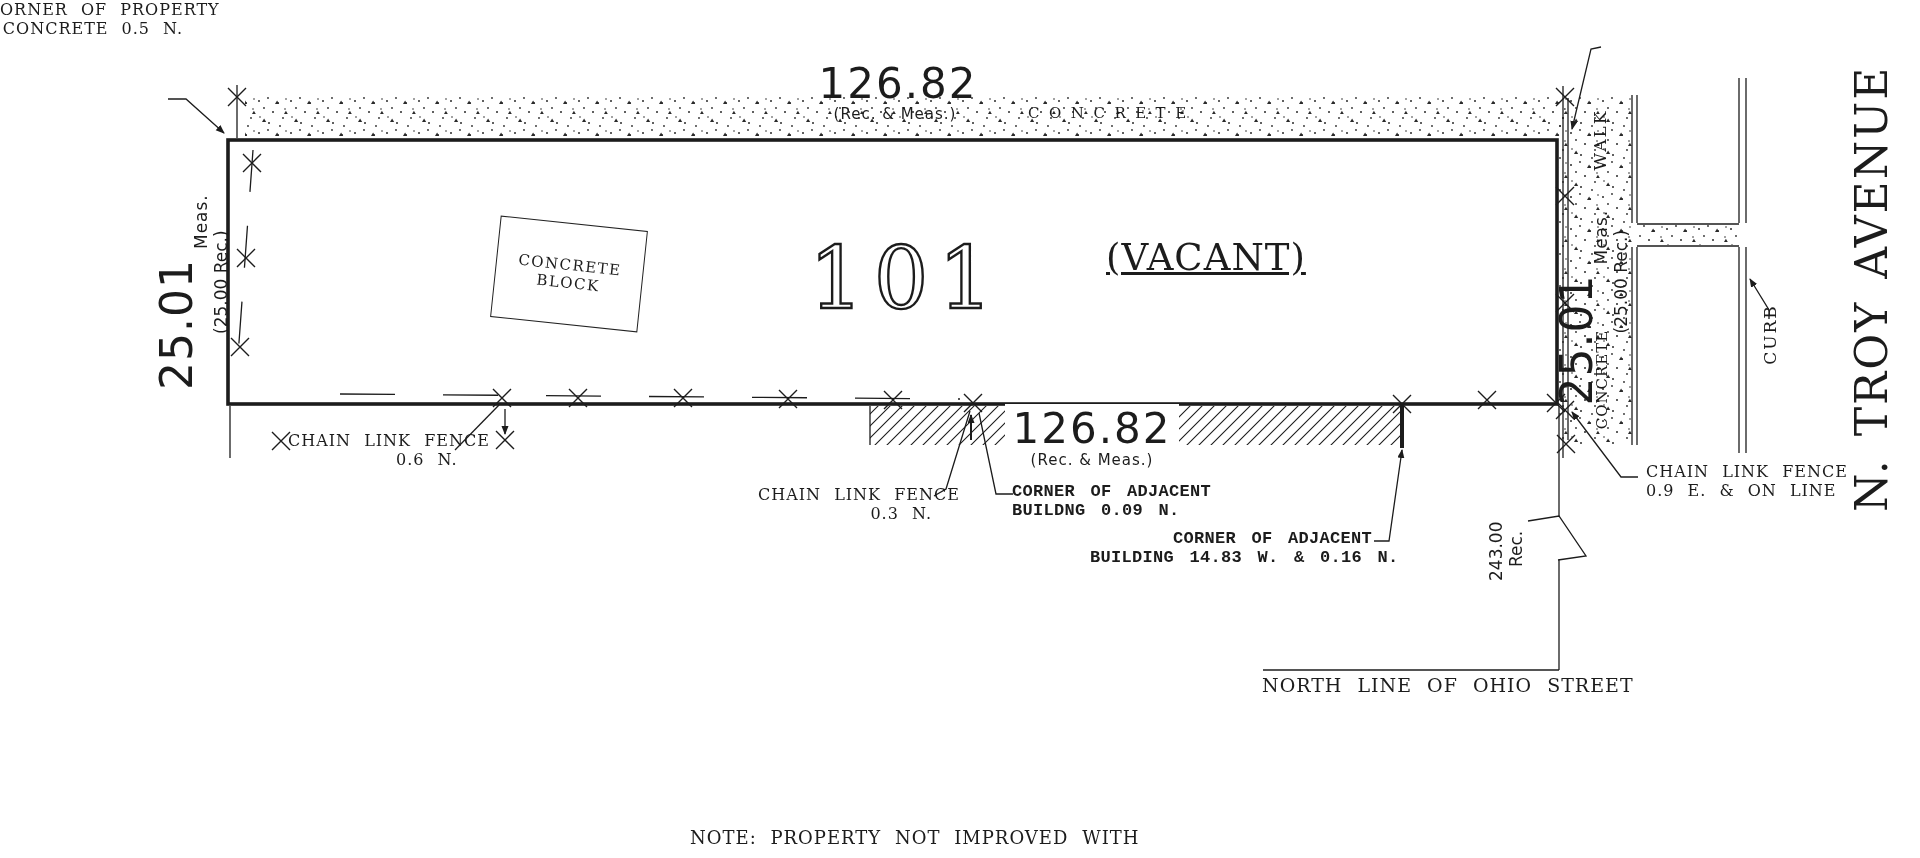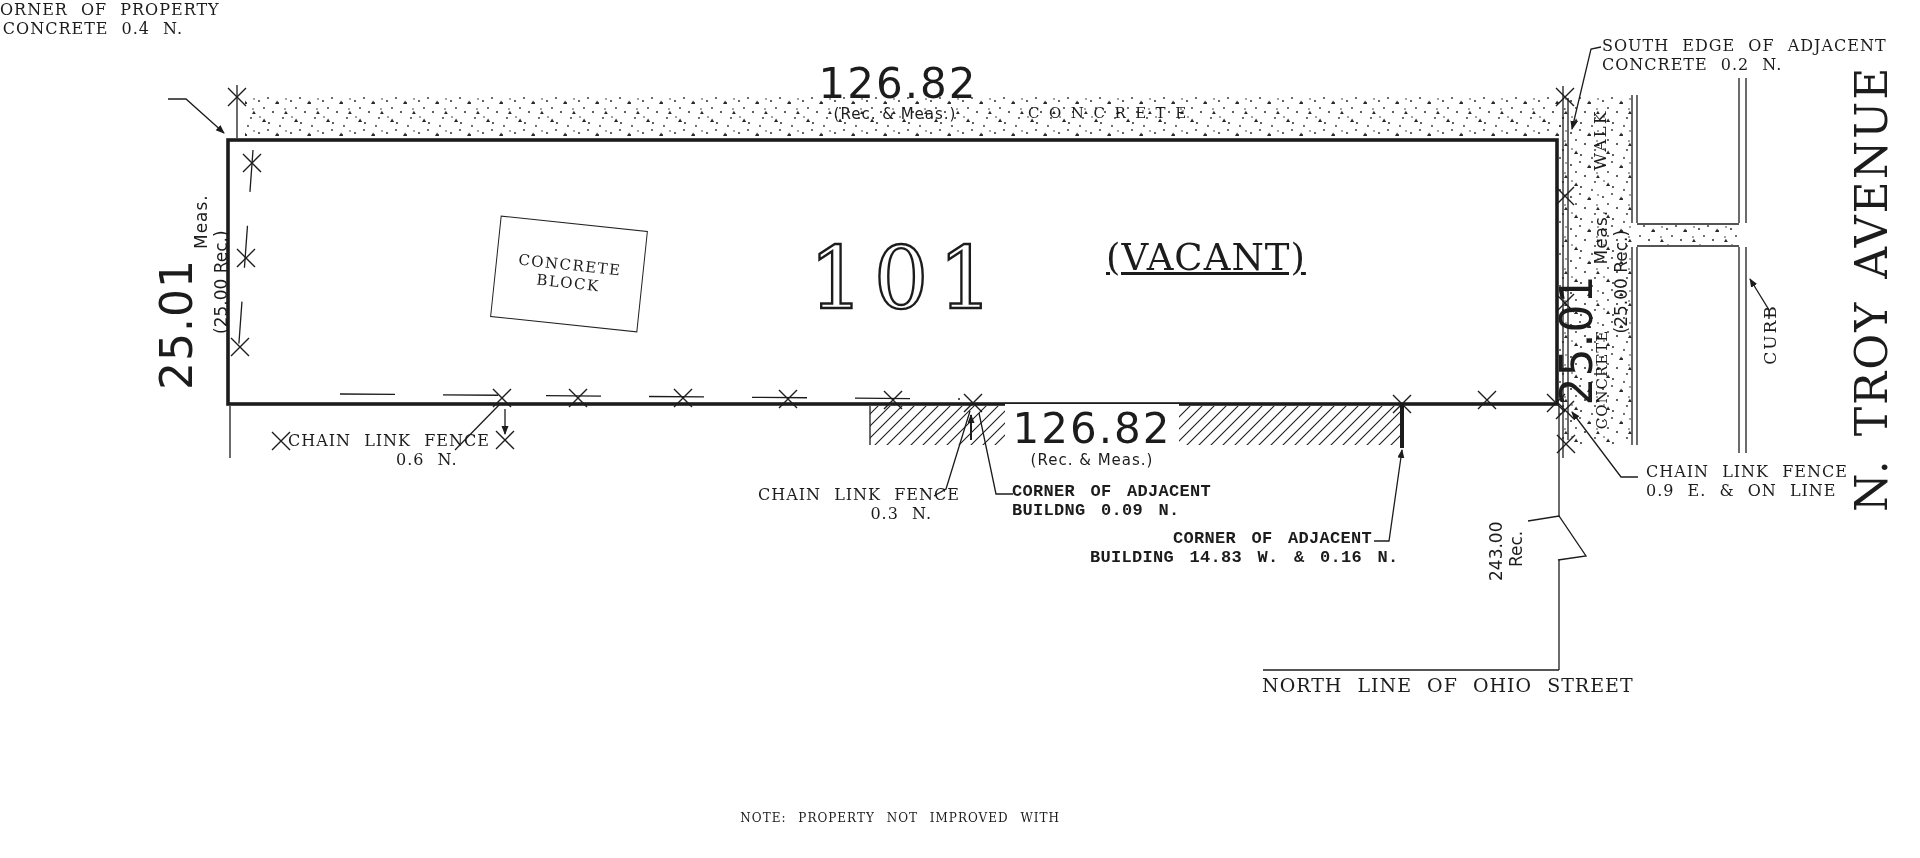--- a/index.html
+++ b/index.html
@@ -134,27 +134,23 @@
         <use href="#xm" x="1565" y="303"></use>
       <use href="#xm" x="1565" y="410"></use>
         <use href="#xm" x="1566" y="444"></use>
     </g>
 
     <text x="906" y="308" text-anchor="middle" font-family="'DejaVu Serif',serif" font-size="86" letter-spacing="10" fill="#ffffff" stroke="#1c1c1c" stroke-width="2.4">101</text>
   </svg>
 
   <div class="t serif ctr" style="left:0;top:84;width:186px;">
     <div>ORNER OF PROPERTY</div>
-    <div>CONCRETE 0.4 N.</div>
-  </div>
-
-  <div class="t serif" style="left:1602;top:36;left:1602px;top:36px;">
-    <div>SOUTH EDGE OF ADJACENT</div>
-    <div>CONCRETE 0.2 N.</div>
-  </div>
+    <div>CONCRETE 0.5 N.</div>
+  </div>
+
 
   <div class="t sans dimbig ctr" style="left:798px;top:62px;width:200px;">126.82</div>
   <div class="t sans dimnote ctr" style="left:795px;top:106px;width:200px;">(Rec. &amp; Meas.)</div>
 
   <div class="t serif" style="left:1028px;top:104px;font-size:15px;letter-spacing:9.5px;word-spacing:0;">CONCRETE</div>
 
   <div class="t sans rot" style="left:85px;top:248px;width:210px;height:74px;">
     <div class="big25"><span>25.01</span><span class="meas">Meas.</span></div>
     <div class="sm17" style="padding-left:56px;">(25.00 Rec.)</div>
   </div>
@@ -207,17 +203,17 @@
   <div class="t cad" style="left:1012px;top:482px;">
     <div>CORNER OF ADJACENT</div>
     <div>BUILDNG 0.09 N.</div>
   </div>
 
   <div class="t cad rgt" style="left:1090px;top:529px;width:282px;">
     <div>CORNER OF ADJACENT</div>
     <div>BUILDING 14.83 W. &amp; 0.16 N.</div>
   </div>
 
-  <div class="t serif ctr" style="left:690px;top:809px;width:370px;font-size:12px;text-align:right;">
+  <div class="t serif ctr" style="left:690px;top:828px;width:370px;font-size:18px;text-align:right;">
     <div>NOTE: PROPERTY NOT IMPROVED WITH</div>
   </div>
 
 </div>
 
 </body></html>

